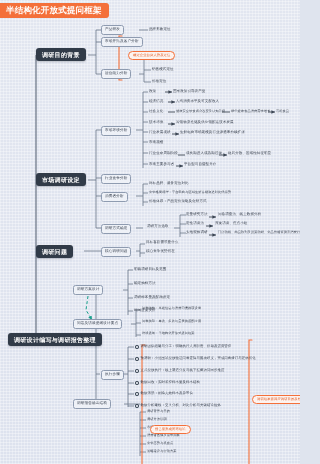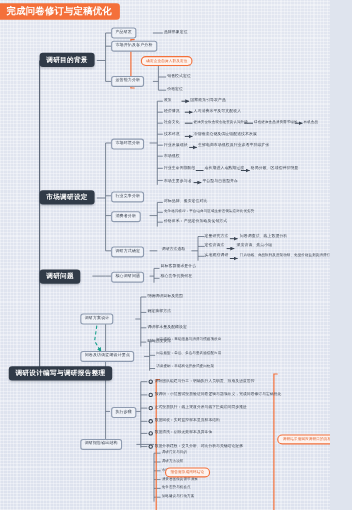--- a/index.html
+++ b/index.html
@@ -153,21 +153,21 @@
 
   <path d="M88,296 L86,310 L92,320" stroke="#18a08c" stroke-width="1" fill="none" stroke-dasharray="3,2.2" marker-end="url(#arT)"></path>
 
   <g stroke="#f4703a" stroke-width="1.1" fill="none" stroke-linecap="round">
     <path d="M122,36 L119,36 L119,80 L122,80"></path>
     <path d="M145,345 L142,345 L142,464"></path>
     <path d="M252,340 L249,340 L249,464"></path>
   </g>
 </svg>
 
-<div class="title">完成问卷修订与定稿优化</div>
+<div class="title">半结构化开放式提问框架</div>
 
 <div class="root" style="left:36px;top:48px">调研目的背景</div>
 <div class="root" style="left:36px;top:173px">市场调研设定</div>
 <div class="root" style="left:36px;top:245px">调研问题</div>
 <div class="root" style="left:8px;top:333px">调研设计编写与调研报告整理</div>
 
 <div class="box" style="left:101px;top:25px">产品研发</div>
 <div class="box" style="left:101px;top:37px">市场开拓及客户分析</div>
 <div class="box" style="left:101px;top:69px">运营能力分析</div>
 <div class="leaf" style="left:149px;top:28px">品牌形象定位</div>

